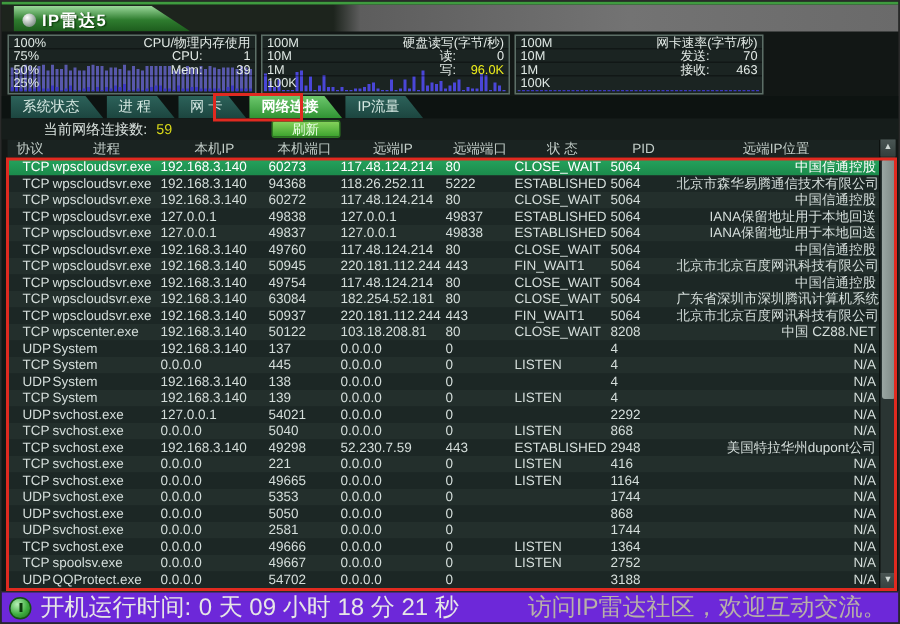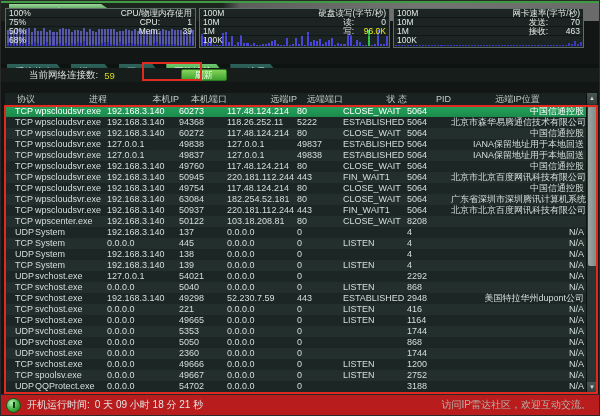--- a/index.html
+++ b/index.html
@@ -19,21 +19,21 @@
   .titlebar-right{position:absolute;right:6px;top:3px;display:flex;align-items:center;gap:8px}
   .tb-link{color:#1e1e1e;font-size:10px;cursor:pointer}
   .settings-wrap{display:flex;align-items:center;gap:2px}
   .settings-glyph{width:7px;height:9px;background:#d8d8d8;border:1px solid #444}
   .winbtns{display:flex;gap:3px;margin-left:10px}
   .winbtn{width:15px;height:13px;border-radius:3px;border:1px solid #8a8a8a;
     background:linear-gradient(#cfcfcf,#9a9a9a);color:#333;font-size:8px;line-height:11px;text-align:center;cursor:pointer}
   .winbtn.close{background:linear-gradient(#e2766e,#c03a30);border-color:#8a2a22;color:#fff;font-weight:bold}
 
   
-  .panels{position:absolute;left:4px;top:7px;width:579px;height:40px;display:flex;gap:3px}
+  .panels{position:absolute;left:4px;top:22px;width:504px;height:40px;display:flex;gap:3px}
   .panel{position:relative;flex:1;background:#1b2422;border:1px solid #5c6e66;overflow:hidden}
   .prow{position:relative;height:9px;line-height:9px;font-size:8.5px;color:#e4ebe7;
     border-bottom:1px solid rgba(0,0,0,.35);padding:0 3px;display:flex;justify-content:space-between;z-index:3}
   .prow .axis{color:#dfe8e4}
   .prow .right{display:flex;gap:6px}
   .prow .val{min-width:26px;text-align:right}
   .yellow{color:#eded1a !important}
   .graph{position:absolute;left:1px;right:1px;bottom:1px;display:flex;align-items:flex-end;gap:1px;z-index:1;overflow:hidden}
   .graph i{display:block;flex:1 0 auto;width:2px;background:#4a46d8}
   .graph.mem i{background:rgba(112,108,224,.72)}
@@ -42,31 +42,31 @@
 
   
   .tabbar{position:absolute;left:0;top:63px;width:100%;height:15px;background:#0d1311;display:flex;align-items:flex-end;padding-left:6px}
   .tab{position:relative;height:15px;margin-right:2px;padding:0 16px 0 8px;
     background:linear-gradient(#2c625a,#1c453f);color:#d5e8e2;font-size:9.5px;line-height:15px;
     clip-path:polygon(0 0,calc(100% - 12px) 0,100% 100%,0 100%);cursor:pointer;white-space:nowrap}
   .tab.active{background:linear-gradient(#6cc76c,#2f9232);color:#fff;font-weight:bold}
   .tab-annotation{position:absolute;left:141px;top:61px;width:60px;height:19px;border:2px solid #e02a20;z-index:20;pointer-events:none}
 
   
-  .toolbar{position:absolute;left:0;top:67px;width:100%;height:14px;background:#161d1b;
+  .toolbar{position:absolute;left:0;top:78px;width:100%;height:14px;background:#161d1b;
     display:flex;align-items:center;font-size:9.5px;color:#dbe3df}
   .conn-label{margin-left:28px}
   .conn-count{color:#d8d818;margin-left:6px}
   .refresh-btn{margin-left:66px;width:46px;height:12px;border-radius:2px;border:1px solid #2e7a22;
     background:linear-gradient(#86d35c,#3da32e);color:#eaffe5;font-size:9px;line-height:11px;text-align:center;cursor:pointer}
 
   
   .theader{position:absolute;left:4px;top:92px;width:583px;height:13px;background:#1a2321;
     display:flex;align-items:center;font-size:9px;color:#c2cdc8;border-bottom:1px solid #0c110f}
-  .hcell{text-align:right;overflow:hidden;white-space:nowrap}
+  .hcell{text-align:center;overflow:hidden;white-space:nowrap}
   .tbody{position:absolute;left:4px;top:105px;width:583px;height:287px;overflow:hidden;background:#1d2826}
   .trow{display:flex;height:11px;line-height:11px;font-size:9px;color:#d5dedb;background:#232f2c;white-space:nowrap}
   .trow.alt{background:#1c2725}
   .trow.selected{background:linear-gradient(#25a35d,#1b8a4b);color:#fff}
   .cell{overflow:hidden;white-space:nowrap}
   .c0{width:30px;padding-left:10px}
   .c1{width:72px}
   .c2{width:72px}
   .c3{width:48px}
   .c4{width:70px}
@@ -81,22 +81,22 @@
   
   .scrollbar{position:absolute;right:2px;top:92px;width:11px;height:300px;background:#2a3533;border-left:1px solid #0c110f}
   .sb-arrow{position:absolute;left:0;width:100%;height:11px;background:linear-gradient(#4a5654,#343f3d);
     color:#cfd8d4;font-size:6px;text-align:center;line-height:11px;cursor:pointer}
   .sb-up{top:0}
   .sb-down{bottom:0}
   .sb-thumb{position:absolute;left:1px;top:13px;width:9px;height:160px;border-radius:2px;
     background:linear-gradient(to right,#9aa6a2,#7d8985);cursor:grab}
 
   
-  .statusbar{position:absolute;left:0;bottom:0;width:100%;height:21px;background:#b91c1c;border-top:1px solid #2a2a2a;
-    display:flex;align-items:center;font-size:10px;color:#e6e6e6}
+  .statusbar{position:absolute;left:0;bottom:0;width:100%;height:21px;background:#6d28d9;border-top:1px solid #2a2a2a;
+    display:flex;align-items:center;font-size:16px;color:#e6e6e6}
   .clock-icon{width:15px;height:15px;border-radius:50%;margin:0 6px 0 5px;
     background:radial-gradient(circle at 35% 30%,#b8f0b8,#3fae3f 55%,#1d6e1d);
     border:1px solid #145214;position:relative}
   .clock-icon:after{content:"";position:absolute;left:6px;top:3px;width:2px;height:6px;background:#0c3a0c}
   .status-item{margin-right:14px;display:flex;gap:5px}
   .statusbar .right-text{margin-left:auto;margin-right:8px;color:#b8b0a8}
 </style>
 </head>
 <body>
 
@@ -123,21 +123,21 @@
           </span>
         </div>
       <div class="prow">
           <span class="axis">50%</span>
         <span class="right">
             <span>Mem:</span>
             <span class="val">39</span>
           </span>
         </div>
       <div class="prow" style="border-bottom:none">
-          <span class="axis">68%</span>
+          <span class="axis">25%</span>
         </div>
       <div class="graph mem" style="height:18px">
           <i style="height: 16.3882px;"></i>
           <i style="height: 15.1971px;"></i>
           <i style="height: 16.1692px;"></i>
           <i style="height: 17.9484px;"></i>
           <i style="height: 16.6887px;"></i>
           <i style="height: 16.1168px;"></i>
           <i style="height: 17.4796px;"></i>
           <i style="height: 17.6613px;"></i>
@@ -577,20 +577,21 @@
       </div>
       <div class="trow">
         <span class="cell c0">TCP</span>
         <span class="cell c1">wpscenter.exe</span>
         <span class="cell c2">192.168.3.140</span>
         <span class="cell c3">50122</span>
         <span class="cell c4">103.18.208.81</span>
         <span class="cell c5">80</span>
         <span class="cell c6">CLOSE_WAIT</span>
         <span class="cell c7">8208</span>
+        <span class="cell c8">中国 CZ88.NET</span>
       </div>
       <div class="trow alt">
         <span class="cell c0">UDP</span>
         <span class="cell c1">System</span>
         <span class="cell c2">192.168.3.140</span>
         <span class="cell c3">137</span>
         <span class="cell c4">0.0.0.0</span>
         <span class="cell c5">0</span>
         <span class="cell c6"></span>
         <span class="cell c7">4</span>
@@ -703,36 +704,36 @@
         <span class="cell c4">0.0.0.0</span>
         <span class="cell c5">0</span>
         <span class="cell c6"></span>
         <span class="cell c7">868</span>
         <span class="cell c8">N/A</span>
       </div>
       <div class="trow">
         <span class="cell c0">UDP</span>
         <span class="cell c1">svchost.exe</span>
         <span class="cell c2">0.0.0.0</span>
-        <span class="cell c3">2360</span>
+        <span class="cell c3">2581</span>
         <span class="cell c4">0.0.0.0</span>
         <span class="cell c5">0</span>
         <span class="cell c6"></span>
         <span class="cell c7">1744</span>
         <span class="cell c8">N/A</span>
       </div>
       <div class="trow alt">
         <span class="cell c0">TCP</span>
         <span class="cell c1">svchost.exe</span>
         <span class="cell c2">0.0.0.0</span>
         <span class="cell c3">49666</span>
         <span class="cell c4">0.0.0.0</span>
         <span class="cell c5">0</span>
         <span class="cell c6">LISTEN</span>
-        <span class="cell c7">1200</span>
+        <span class="cell c7">1364</span>
         <span class="cell c8">N/A</span>
       </div>
       <div class="trow">
         <span class="cell c0">TCP</span>
         <span class="cell c1">spoolsv.exe</span>
         <span class="cell c2">0.0.0.0</span>
         <span class="cell c3">49667</span>
         <span class="cell c4">0.0.0.0</span>
         <span class="cell c5">0</span>
         <span class="cell c6">LISTEN</span>

